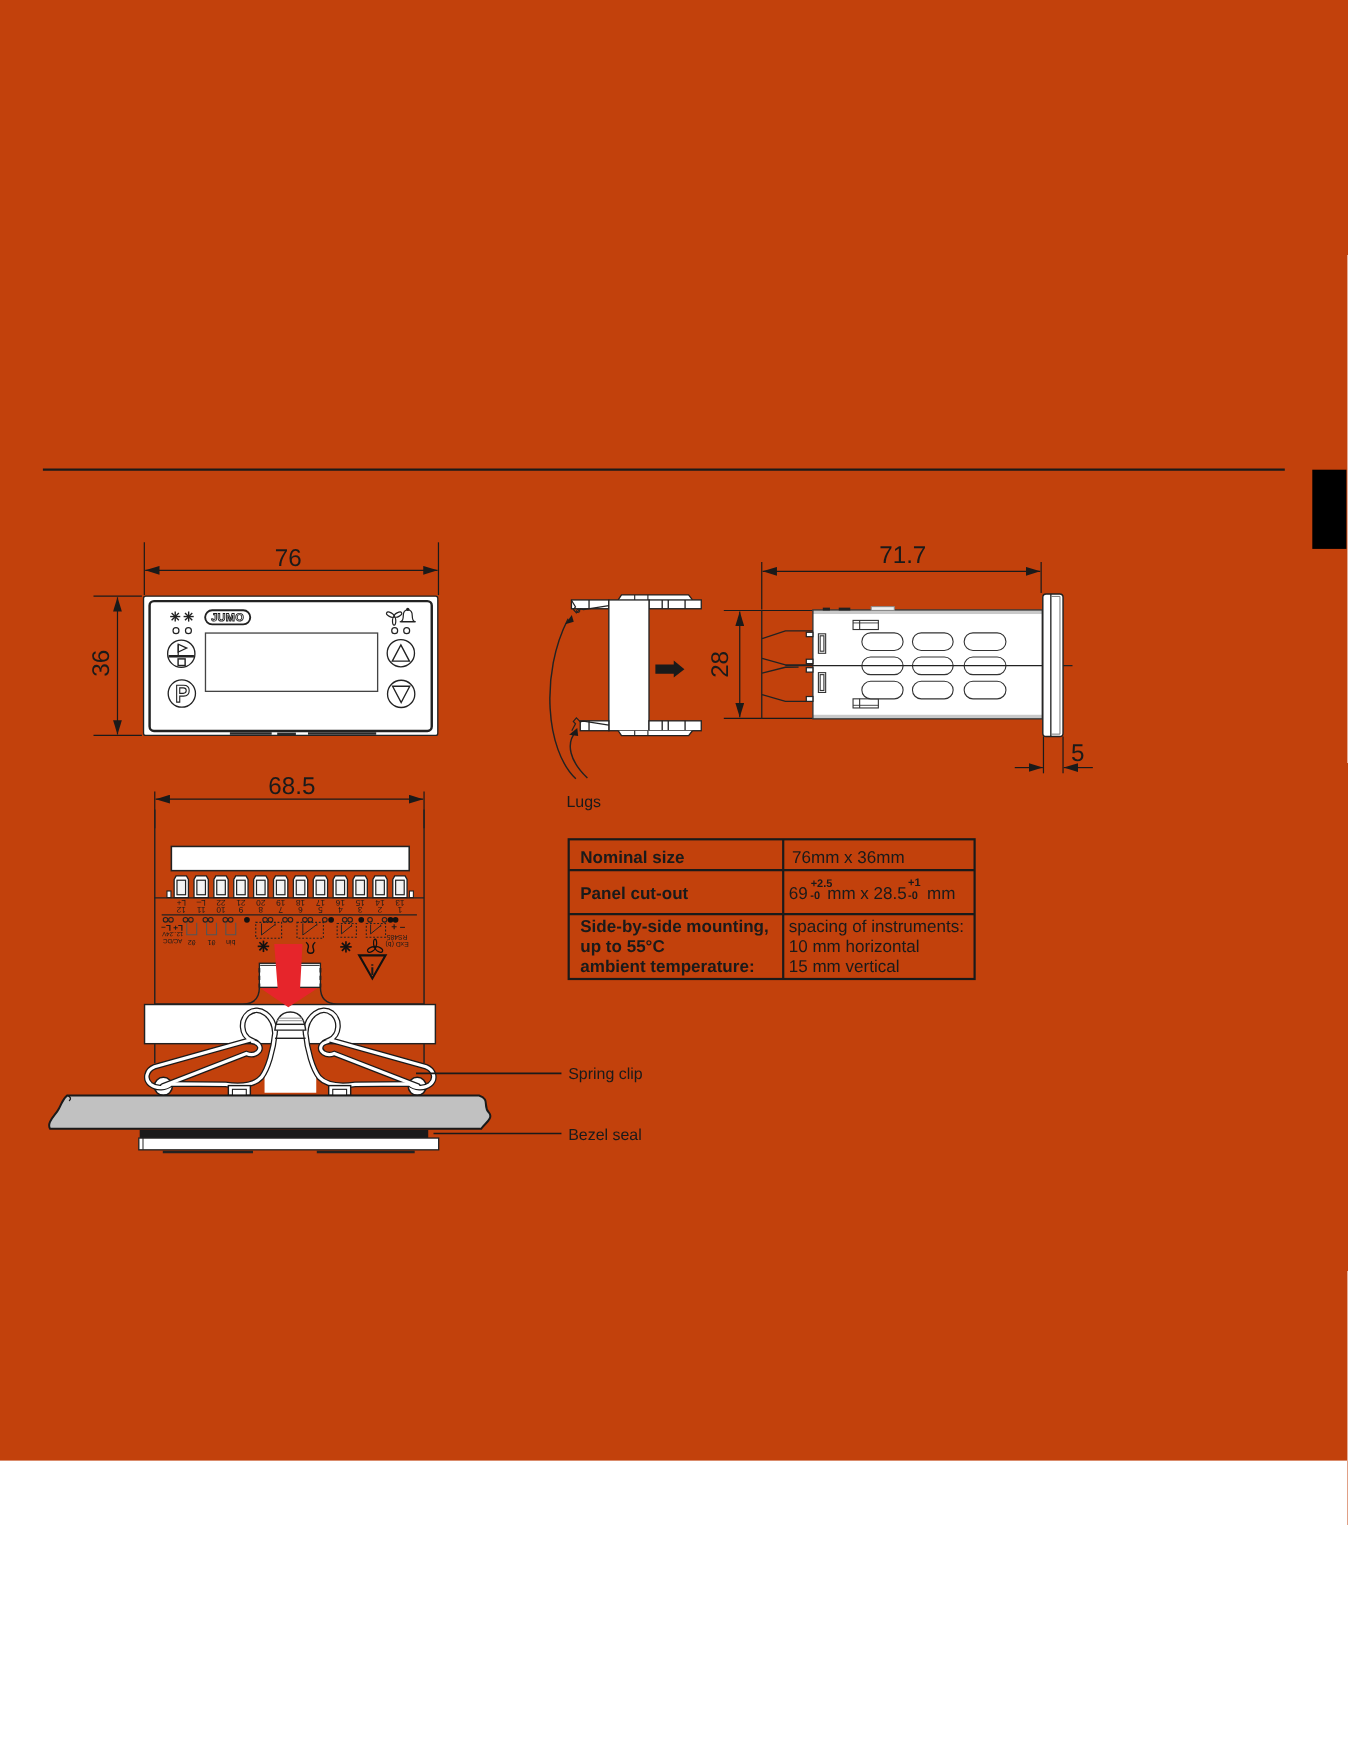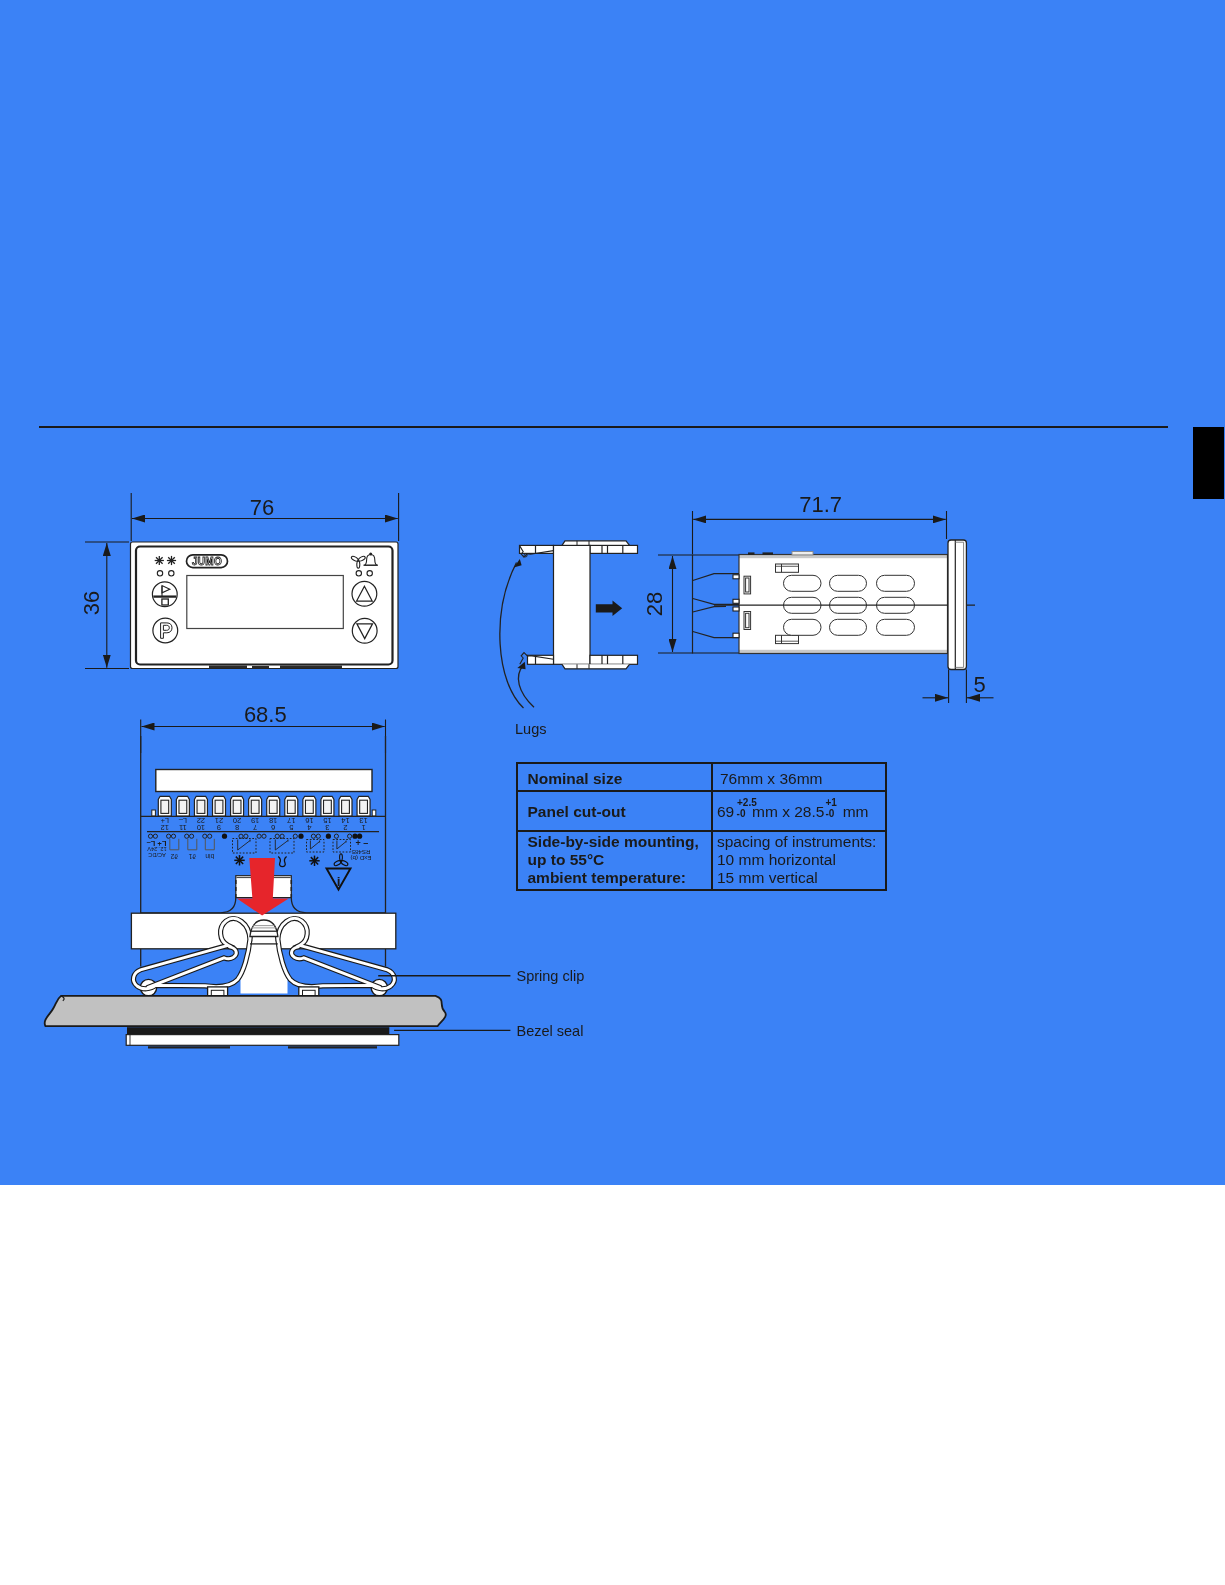--- a/index.html
+++ b/index.html
@@ -1,16 +1,16 @@
 <!DOCTYPE html>
 <html><head>
 <meta charset="utf-8">
 <style>
   html,body{margin:0;padding:0;background:#ffffff;}
-  .page{position:relative;width:1225px;height:1185px;background:#3b82f6;overflow:hidden;}
+  .page{position:relative;width:1225px;height:1328px;background:#c2410c;overflow:hidden;}
   svg{position:absolute;left:0;top:0;}
   text{font-family:"Liberation Sans",sans-serif;fill:#1a1a1a;}
 </style>
 </head>
 <body>
 <div class="page">
 <svg width="1225" height="1585" viewBox="0 0 1225 1585">
 <defs>
 <marker id="arL" markerWidth="14" markerHeight="8" refX="1" refY="4" orient="auto" markerUnits="userSpaceOnUse">
           <path d="M14 0 L1 4 L14 8 Z" fill="#1a1a1a"></path>

